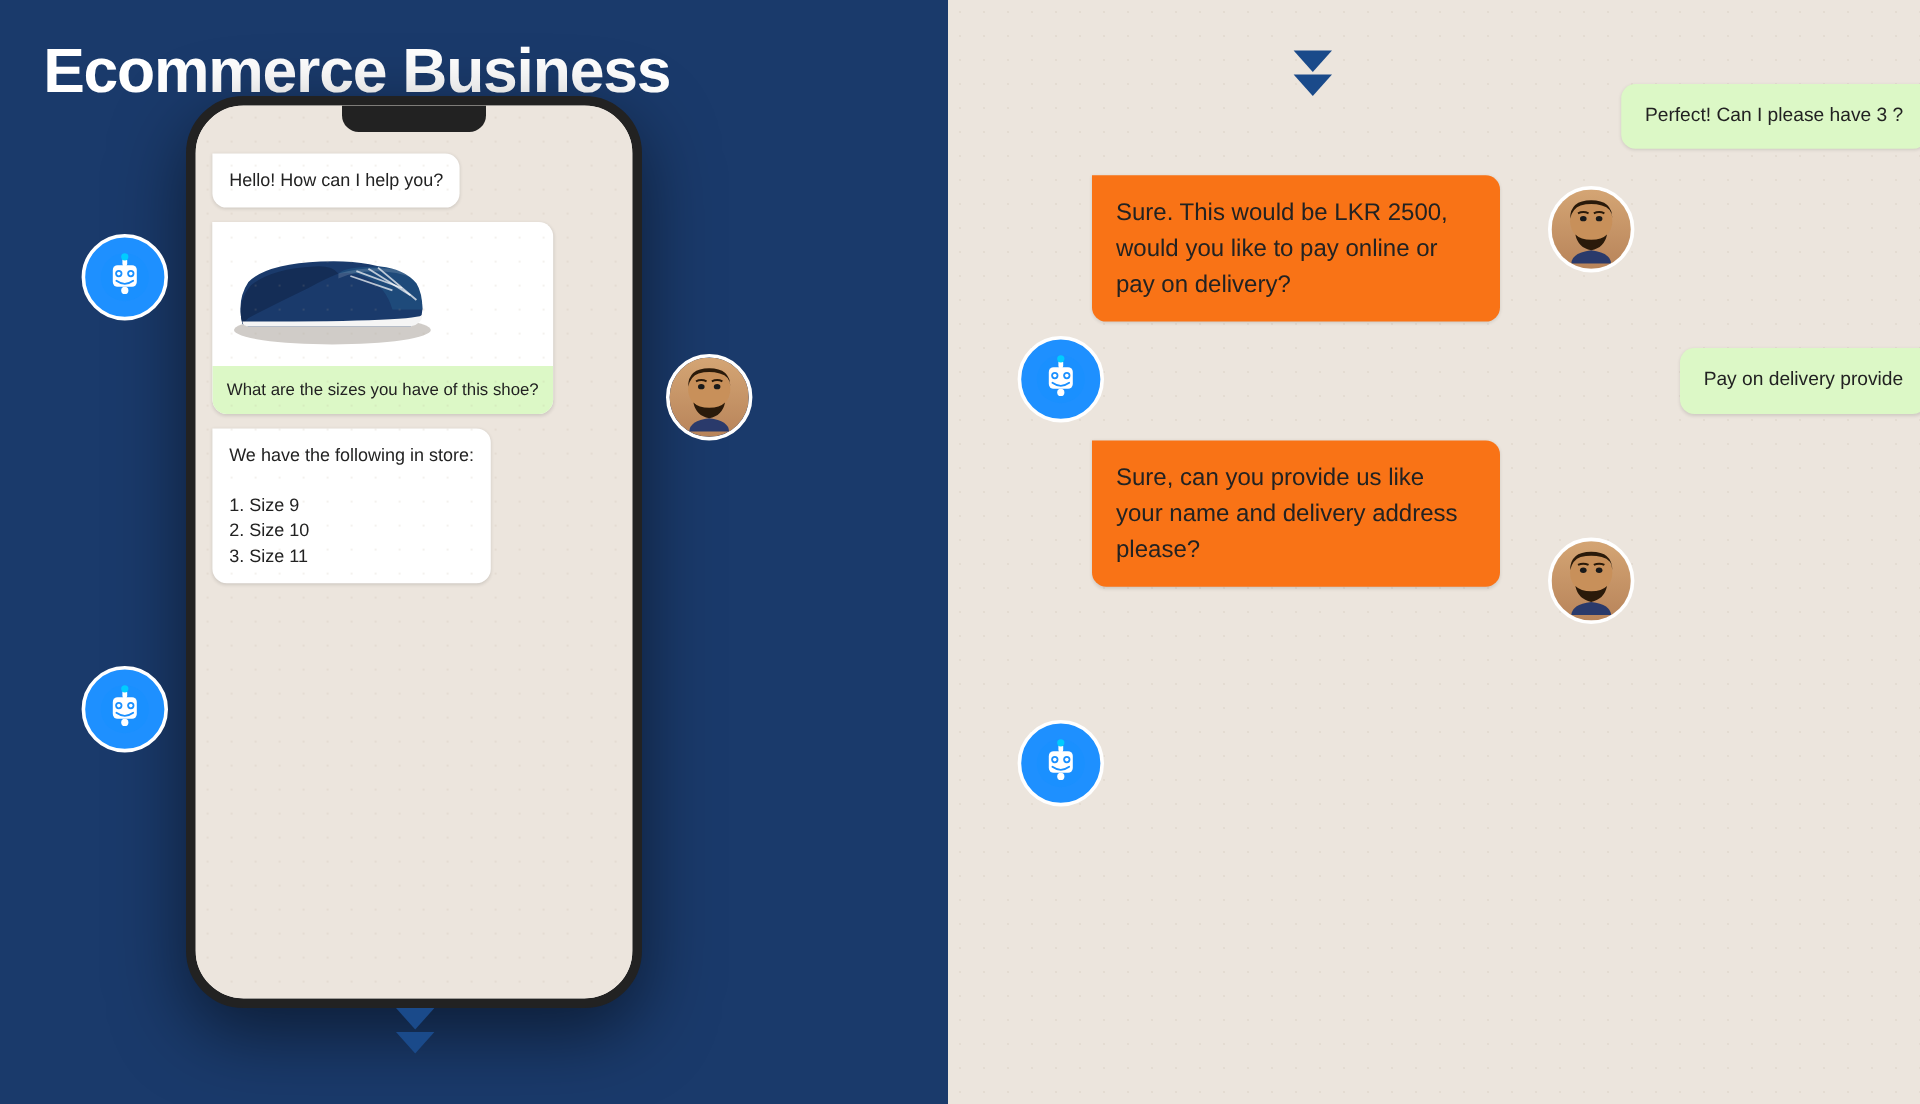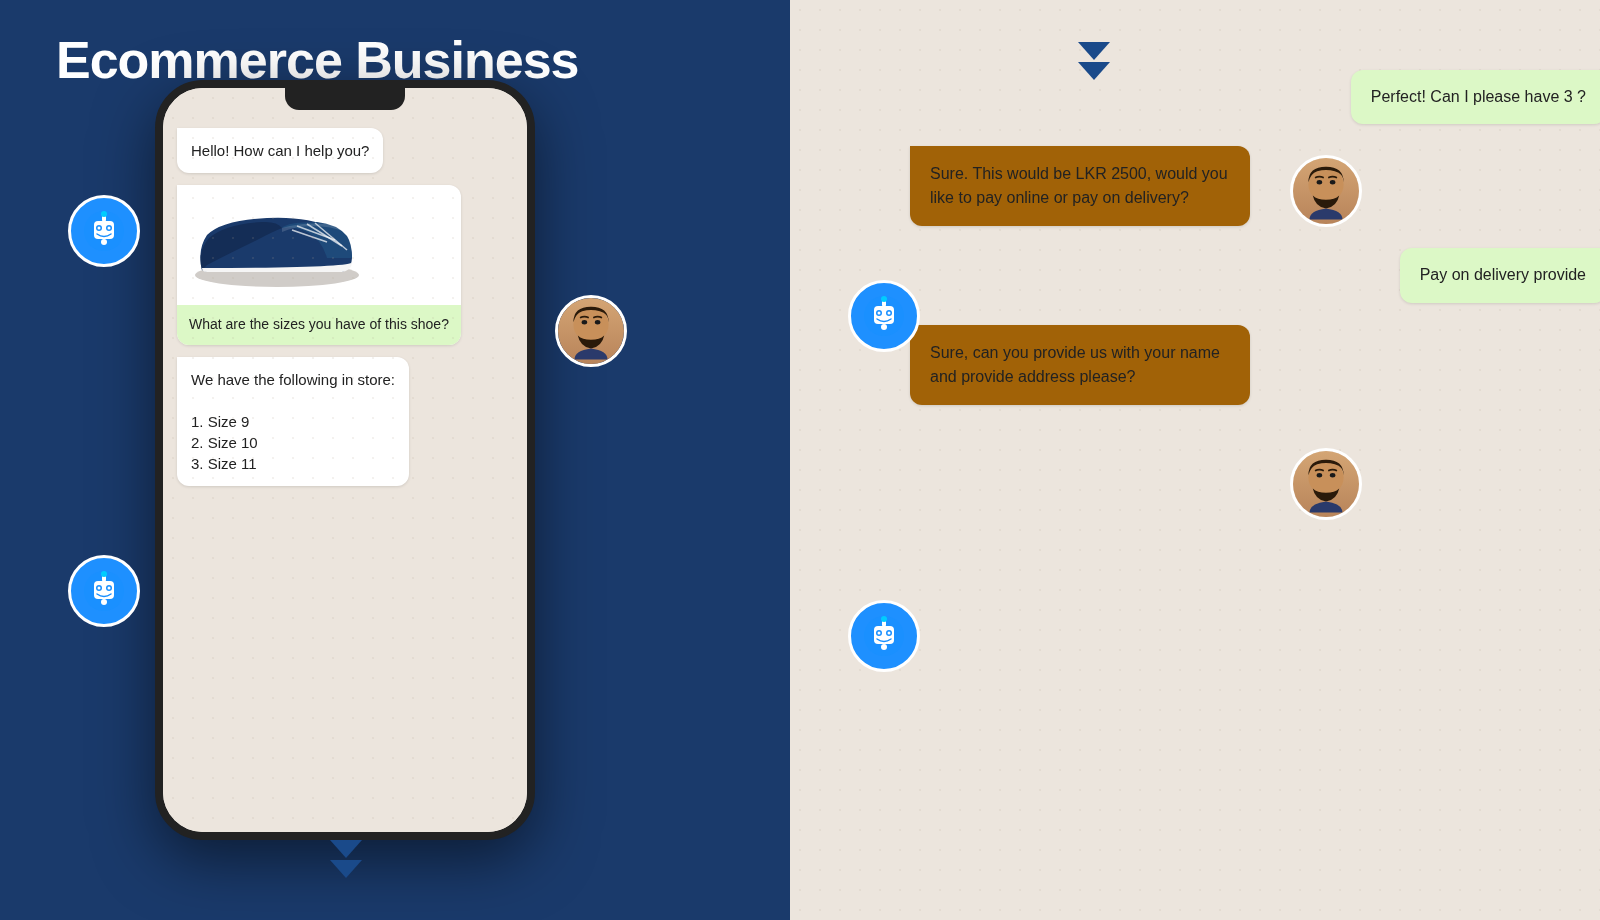--- a/index.html
+++ b/index.html
@@ -9,21 +9,21 @@
       height: 920px;
       background: #1a3a6b;
       font-family: 'Segoe UI', Arial, sans-serif;
       overflow: hidden;
       position: relative;
     }
 
     .page-title {
       position: absolute;
       top: 30px;
-      left: 56px;
+      left: 36px;
       color: white;
       font-size: 52px;
       font-weight: 800;
       letter-spacing: -1px;
     }
 
     
     .phone {
       position: absolute;
       width: 380px;
@@ -198,26 +198,26 @@
       max-width: 320px;
       align-self: flex-end;
       font-size: 16px;
       color: #222;
       line-height: 1.4;
       box-shadow: 0 1px 3px rgba(0,0,0,0.12);
       margin-right: 60px;
     }
 
     .right-bubble-bot {
-      background: #a16207;
+      background: #f97316;
       border-radius: 0 12px 12px 12px;
       padding: 16px 20px;
       max-width: 340px;
       align-self: flex-start;
-      font-size: 16px;
+      font-size: 20px;
       color: #222;
       line-height: 1.5;
       box-shadow: 0 1px 3px rgba(0,0,0,0.12);
       margin-left: 60px;
     }
 
     
     .bot-face {
       width: 44px;
       height: 44px;
@@ -345,21 +345,21 @@
 
 <div class="right-panel">
   <div class="right-chat">
 
     <div class="right-bubble-user">Perfect! Can I please have 3 ?</div>
 
     <div class="right-bubble-bot">Sure. This would be LKR 2500, would you like to pay online or pay on delivery?</div>
 
     <div class="right-bubble-user">Pay on delivery provide</div>
 
-    <div class="right-bubble-bot">Sure, can you provide us with your name and provide address please?</div>
+    <div class="right-bubble-bot">Sure, can you provide us like your name and delivery address please?</div>
   </div>
 </div>
 
 <div class="down-arrow" style="top: 42px; left: 1078px;">
   <div class="arrow-triangle" style="border-top-color: #1a4a8a;"></div>
   <div class="arrow-triangle" style="border-top-color: #1a4a8a;"></div>
 </div>
 
 <div class="avatar human-avatar" style="top: 155px; left: 1290px;">
   <div class="human-face">

